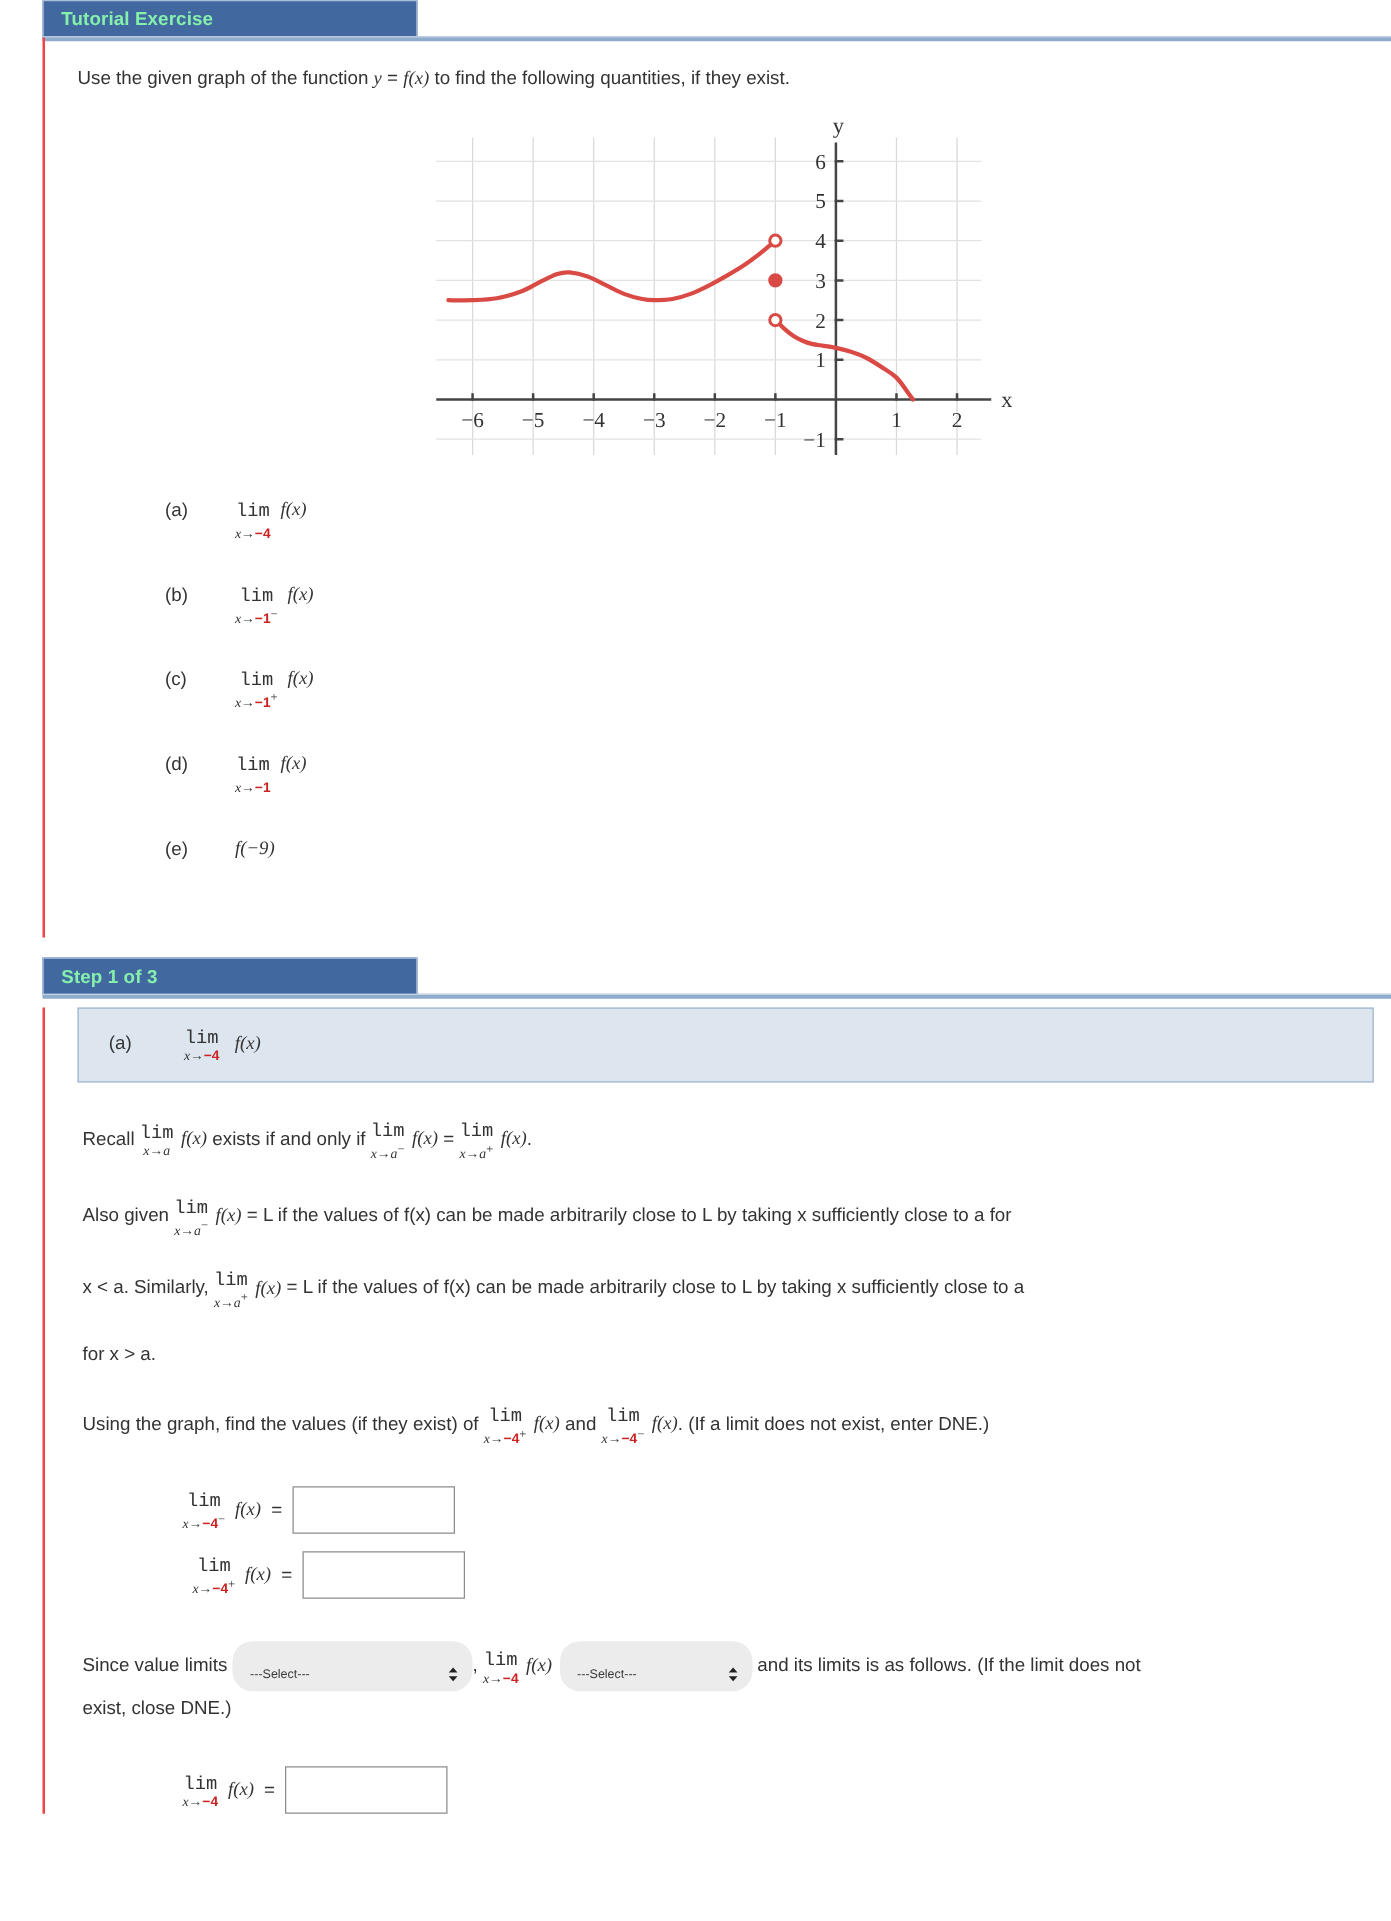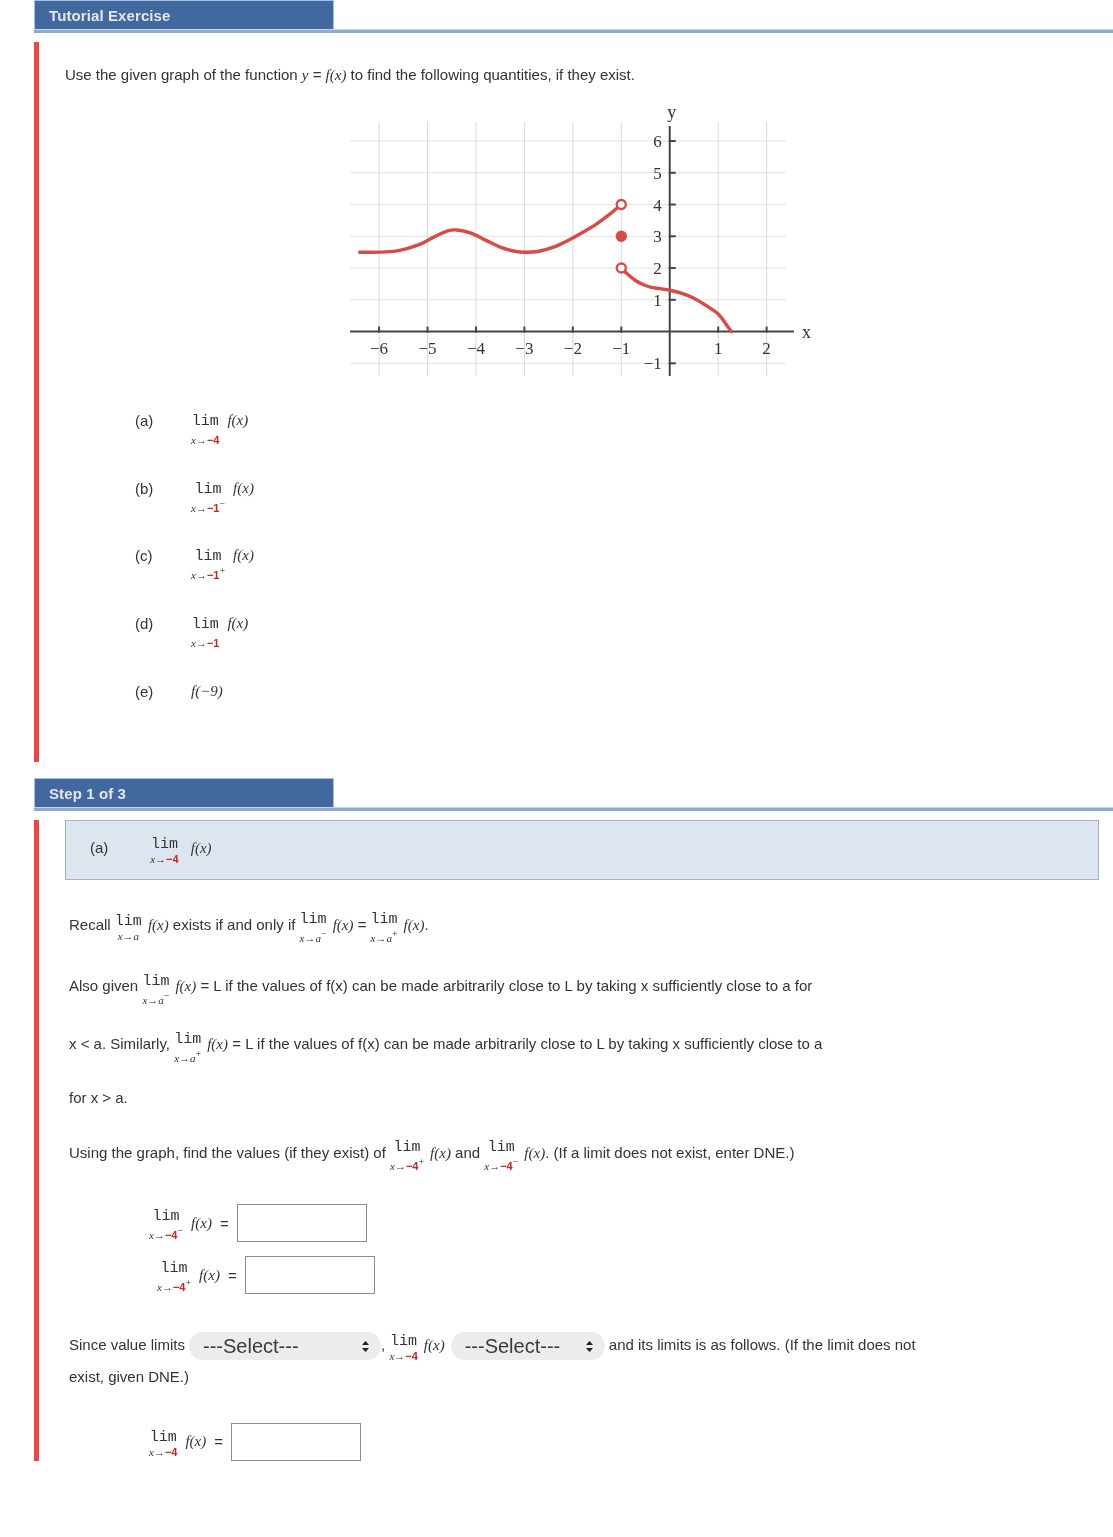--- a/index.html
+++ b/index.html
@@ -28,43 +28,42 @@
   .section-header .tab {
     position: absolute;
     left: 34px;
     top: 0;
     height: 30px;
     line-height: 30px;
     padding: 0 16px 0 14px;
     min-width: 300px;
     box-sizing: border-box;
     background: #41699f;
-    color: #e5e5e5;
+    color: #86efac;
     font-weight: bold;
     font-size: 15px;
     letter-spacing: 0.1px;
     border: 1px solid #a9c0dc;
     border-bottom: none;
   }
   .section-header .rule {
     position: absolute;
     left: 34px;
     right: 0;
     top: 29px;
     height: 3px;
     background: #8fabcb;
     border-top: 1px solid #c3d4e6;
   }
   .section-body {
     position: relative;
-    border-left: 5px solid #ef4444;
+    border-left: 2px solid #ef4444;
     margin-left: 34px;
     padding: 0;
     min-height: 10px;
-    margin-top: 12px;
   }
 
   .prompt {
     padding: 24px 10px 0 26px;
     font-size: 15px;
     color: #333;
   }
 
   
   .mi { font-family: "Liberation Serif", serif; font-style: italic; }
@@ -139,22 +138,22 @@
   }
 
   .selectbox {
     display: inline-flex;
     align-items: center;
     justify-content: space-between;
     background: #ececec;
     border: none;
     border-radius: 16px;
     height: 28px;
-    padding: 0 10px 0 14px;
-    font-size: 20px;
+    padding: 12px 10px 0 14px;
+    font-size: 10px;
     color: #3a3a3a;
     vertical-align: middle;
     font-family: "Liberation Sans", sans-serif;
     cursor: pointer;
   }
   .selectbox.wide { width: 168px; }
   .selectbox.narrow { width: 130px; }
   .selectbox .chev { margin-left: 10px; display: inline-flex; }
 
   .sent { line-height: 2.3; margin: 34px 0 0 30px; font-size: 15px; }
@@ -350,21 +349,21 @@
         </span><span>,</span> <span class="lim"><span class="op">lim</span><span class="sub"><span>x→</span><span class="red">−4</span></span></span><span class="fx" style="margin-left:6px;margin-right:6px">f(x)</span><span class="selectbox narrow">
           <span>---Select---</span>
           <span class="chev">
             <svg width="11" height="15" viewBox="0 0 11 15">
               <path d="M5.5 2 L9 6 L2 6 Z" fill="#222"></path>
               <path d="M5.5 13 L9 9 L2 9 Z" fill="#222"></path>
             </svg>
           </span>
         </span><span> and its limits is as follows. (If the limit does not</span>
     </div>
-    <div class="sent2">exist, given DNE.)</div>
+    <div class="sent2">exist, close DNE.)</div>
 
     <div class="ansrow" style="margin-top:34px">
       <span class="lim">
         <span class="op">lim</span>
         <span class="sub"><span>x→</span><span class="red">−4</span></span>
       </span>
       <span class="fx" style="margin-left:8px">f(x)</span>
       <span class="eq">=</span>
       <input class="answer" type="text" value="" placeholder="" style="">
     </div>

